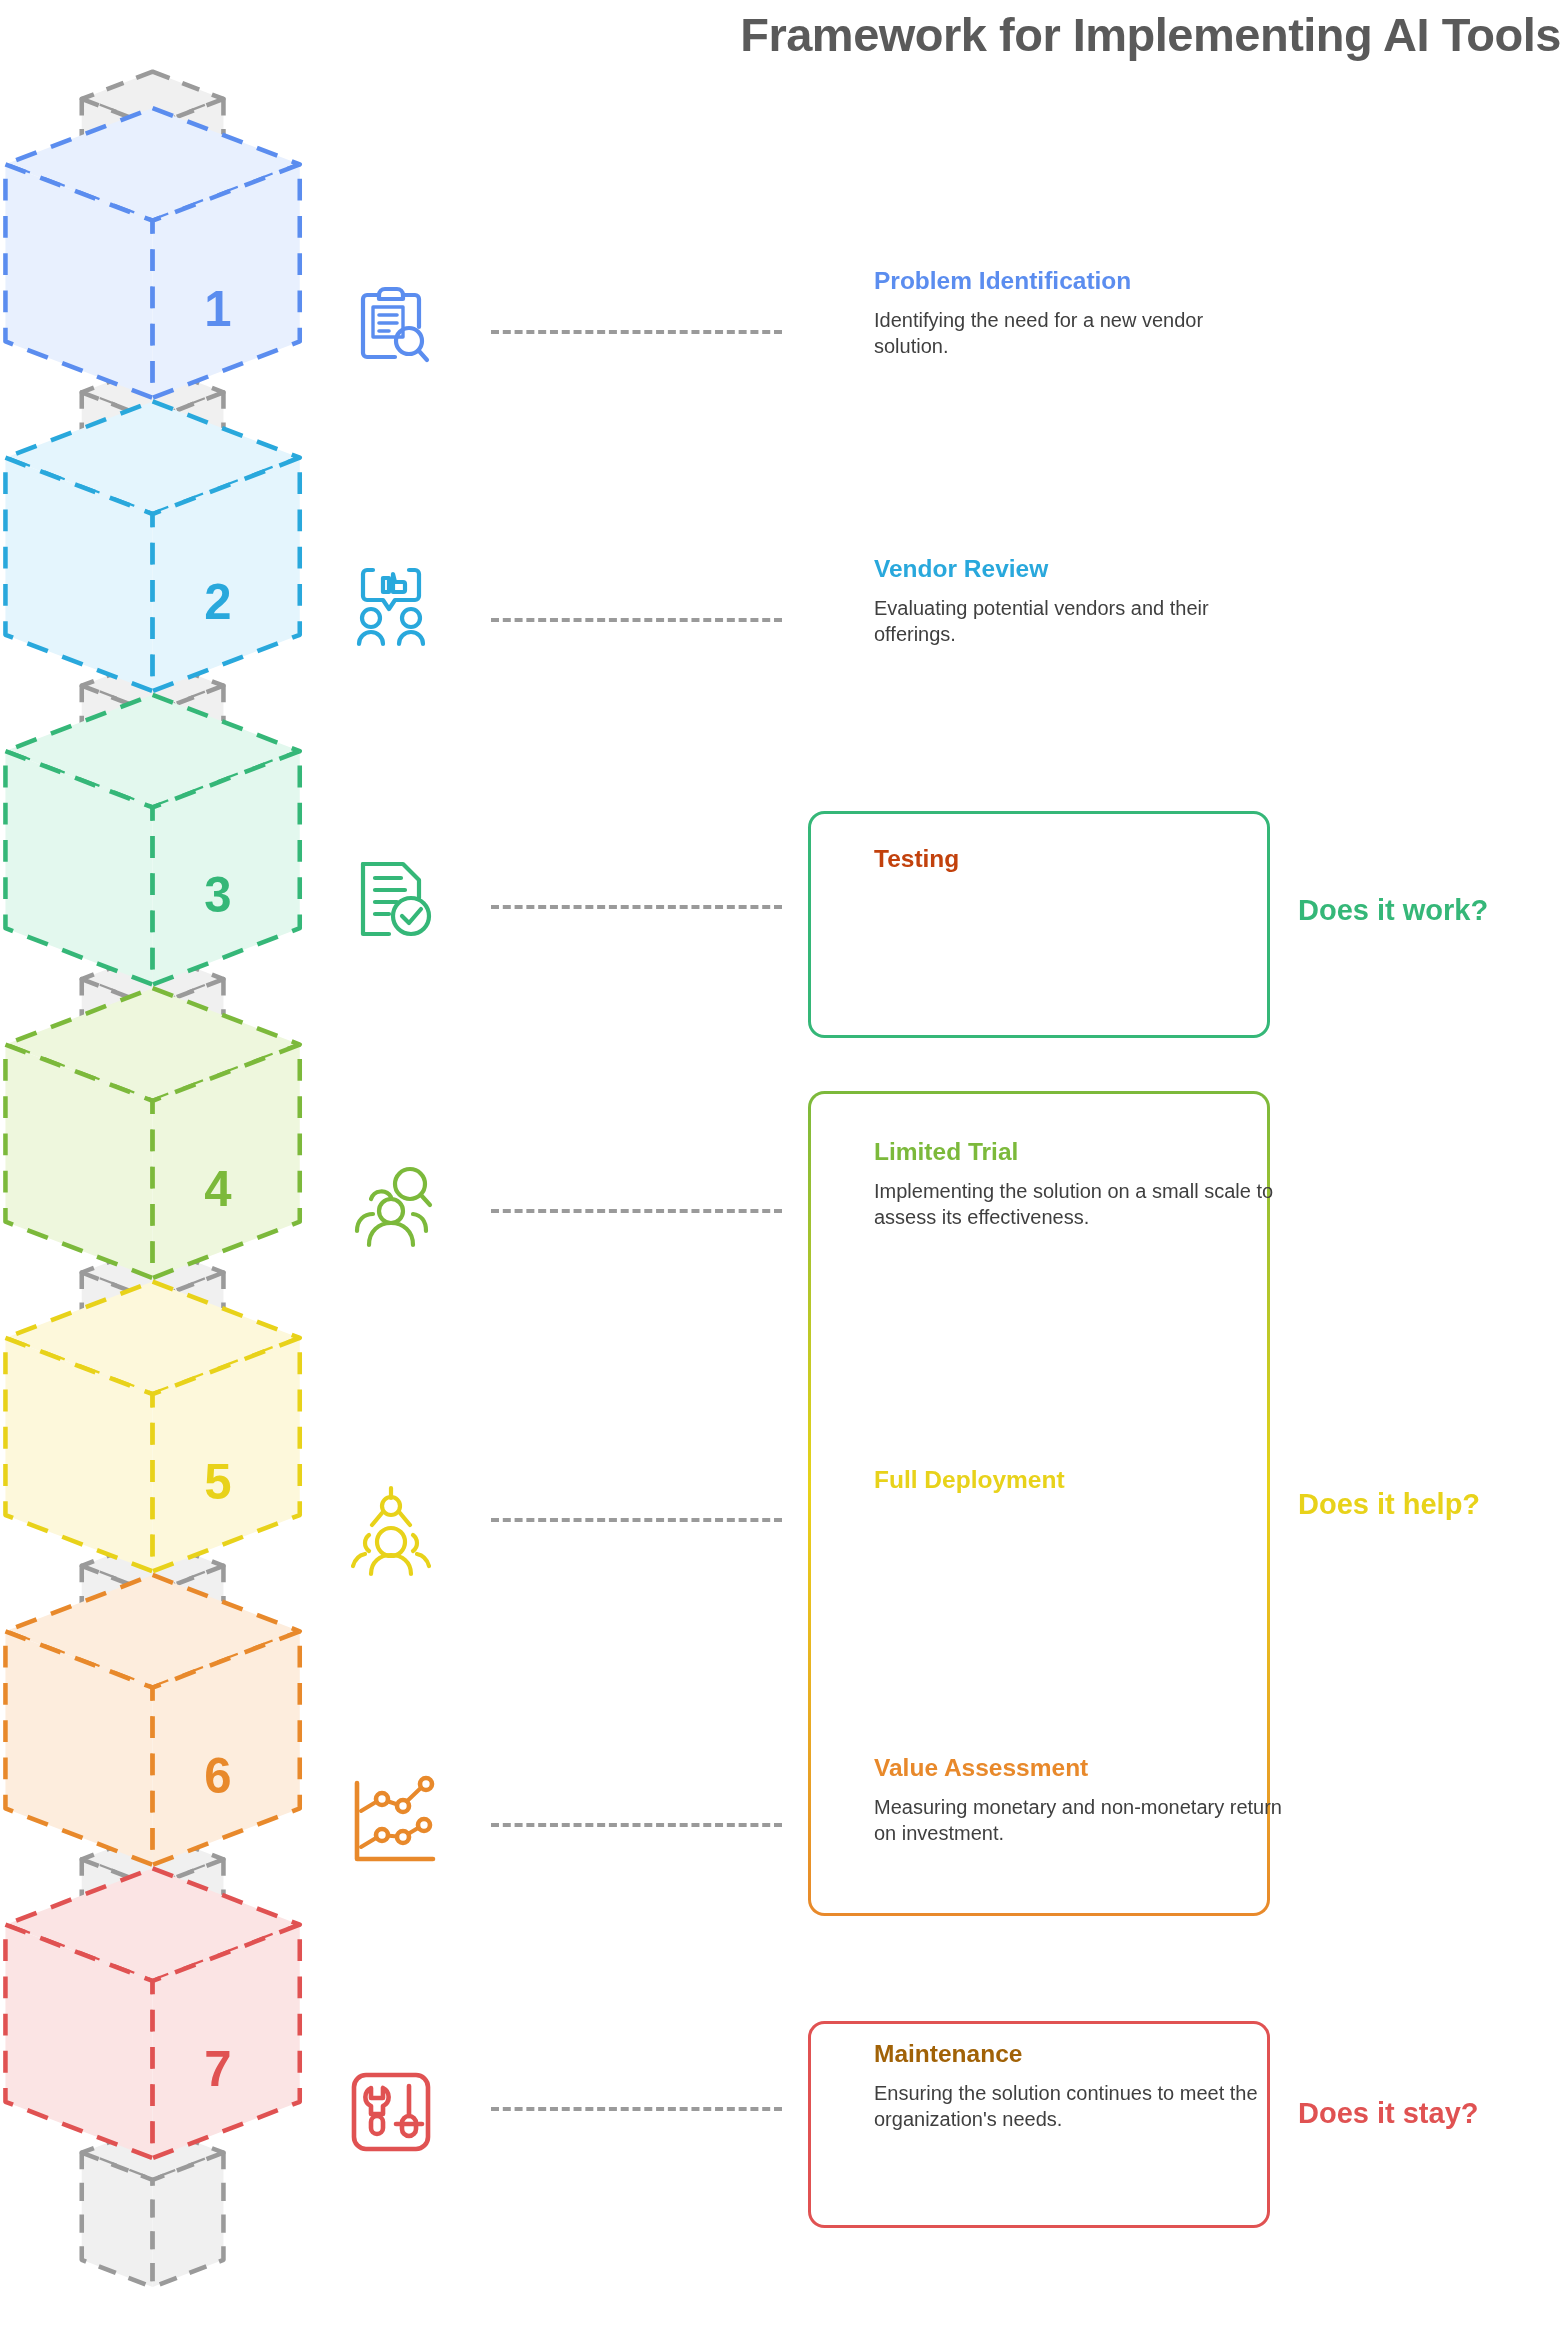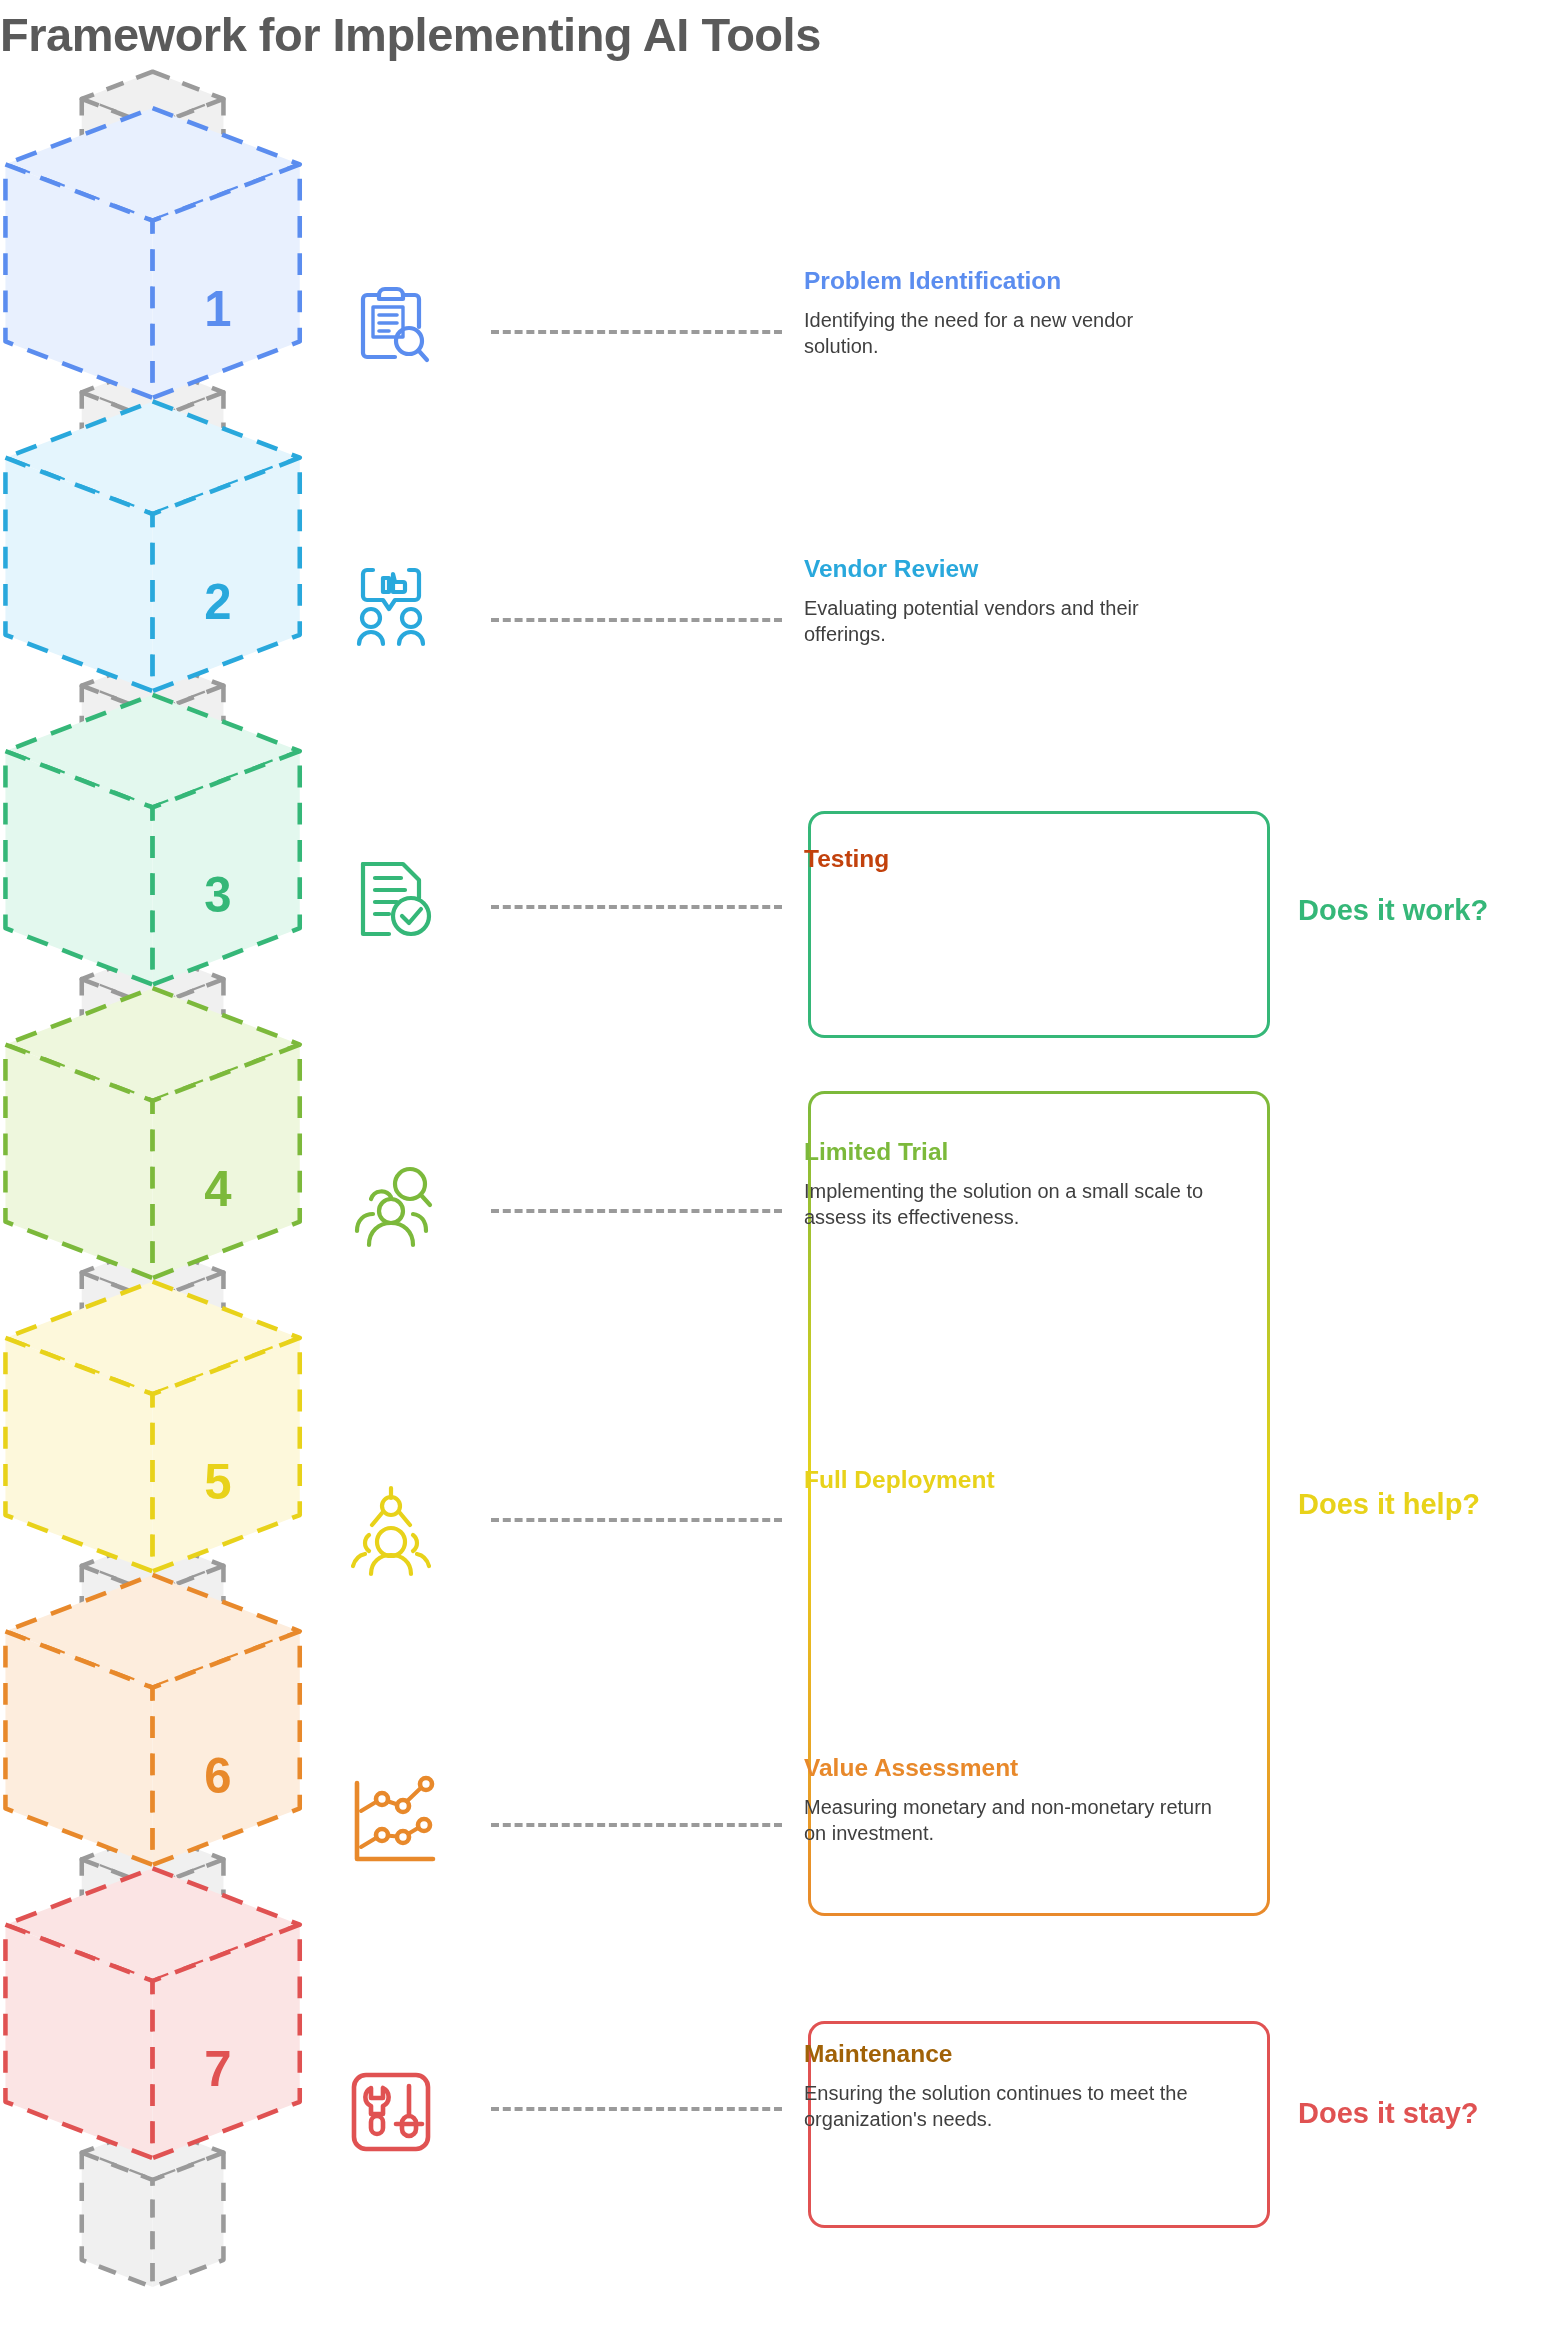--- a/index.html
+++ b/index.html
@@ -8,21 +8,21 @@
     background: #ffffff;
     font-family: "Liberation Sans", sans-serif;
     overflow: hidden;
   }
   #root { position: relative; width: 1561px; height: 2327px; }
 
   
   .title {
     position: absolute;
     top: 7.3px; left: 0; width: 1561px;
-    text-align: left;
+    text-align: right;
     font-size: 47px;
     font-weight: bold;
     color: #5a5a5a;
     letter-spacing: -0.5px;
   }
 
   
   .cube-col { position: absolute; left: 0; top: 0; width: 327px; height: 2327px; }
 
   
@@ -36,21 +36,21 @@
   
   .connector {
     position: absolute;
     left: 491px;
     width: 291px;
     height: 0;
     border-top: 4.5px dashed #9a9a9a;
   }
 
   
-  .step-text { position: absolute; left: 804px; width: 409px; }
+  .step-text { position: absolute; left: 874px; width: 409px; }
   .step-text .hd {
     font-size: 24.5px; font-weight: bold;
     margin-bottom: 11.8px;
     line-height: 1.1;
   }
   .step-text .dsc {
     font-size: 20px; color: #3f3f3f; line-height: 1.32;
   }
 
   

